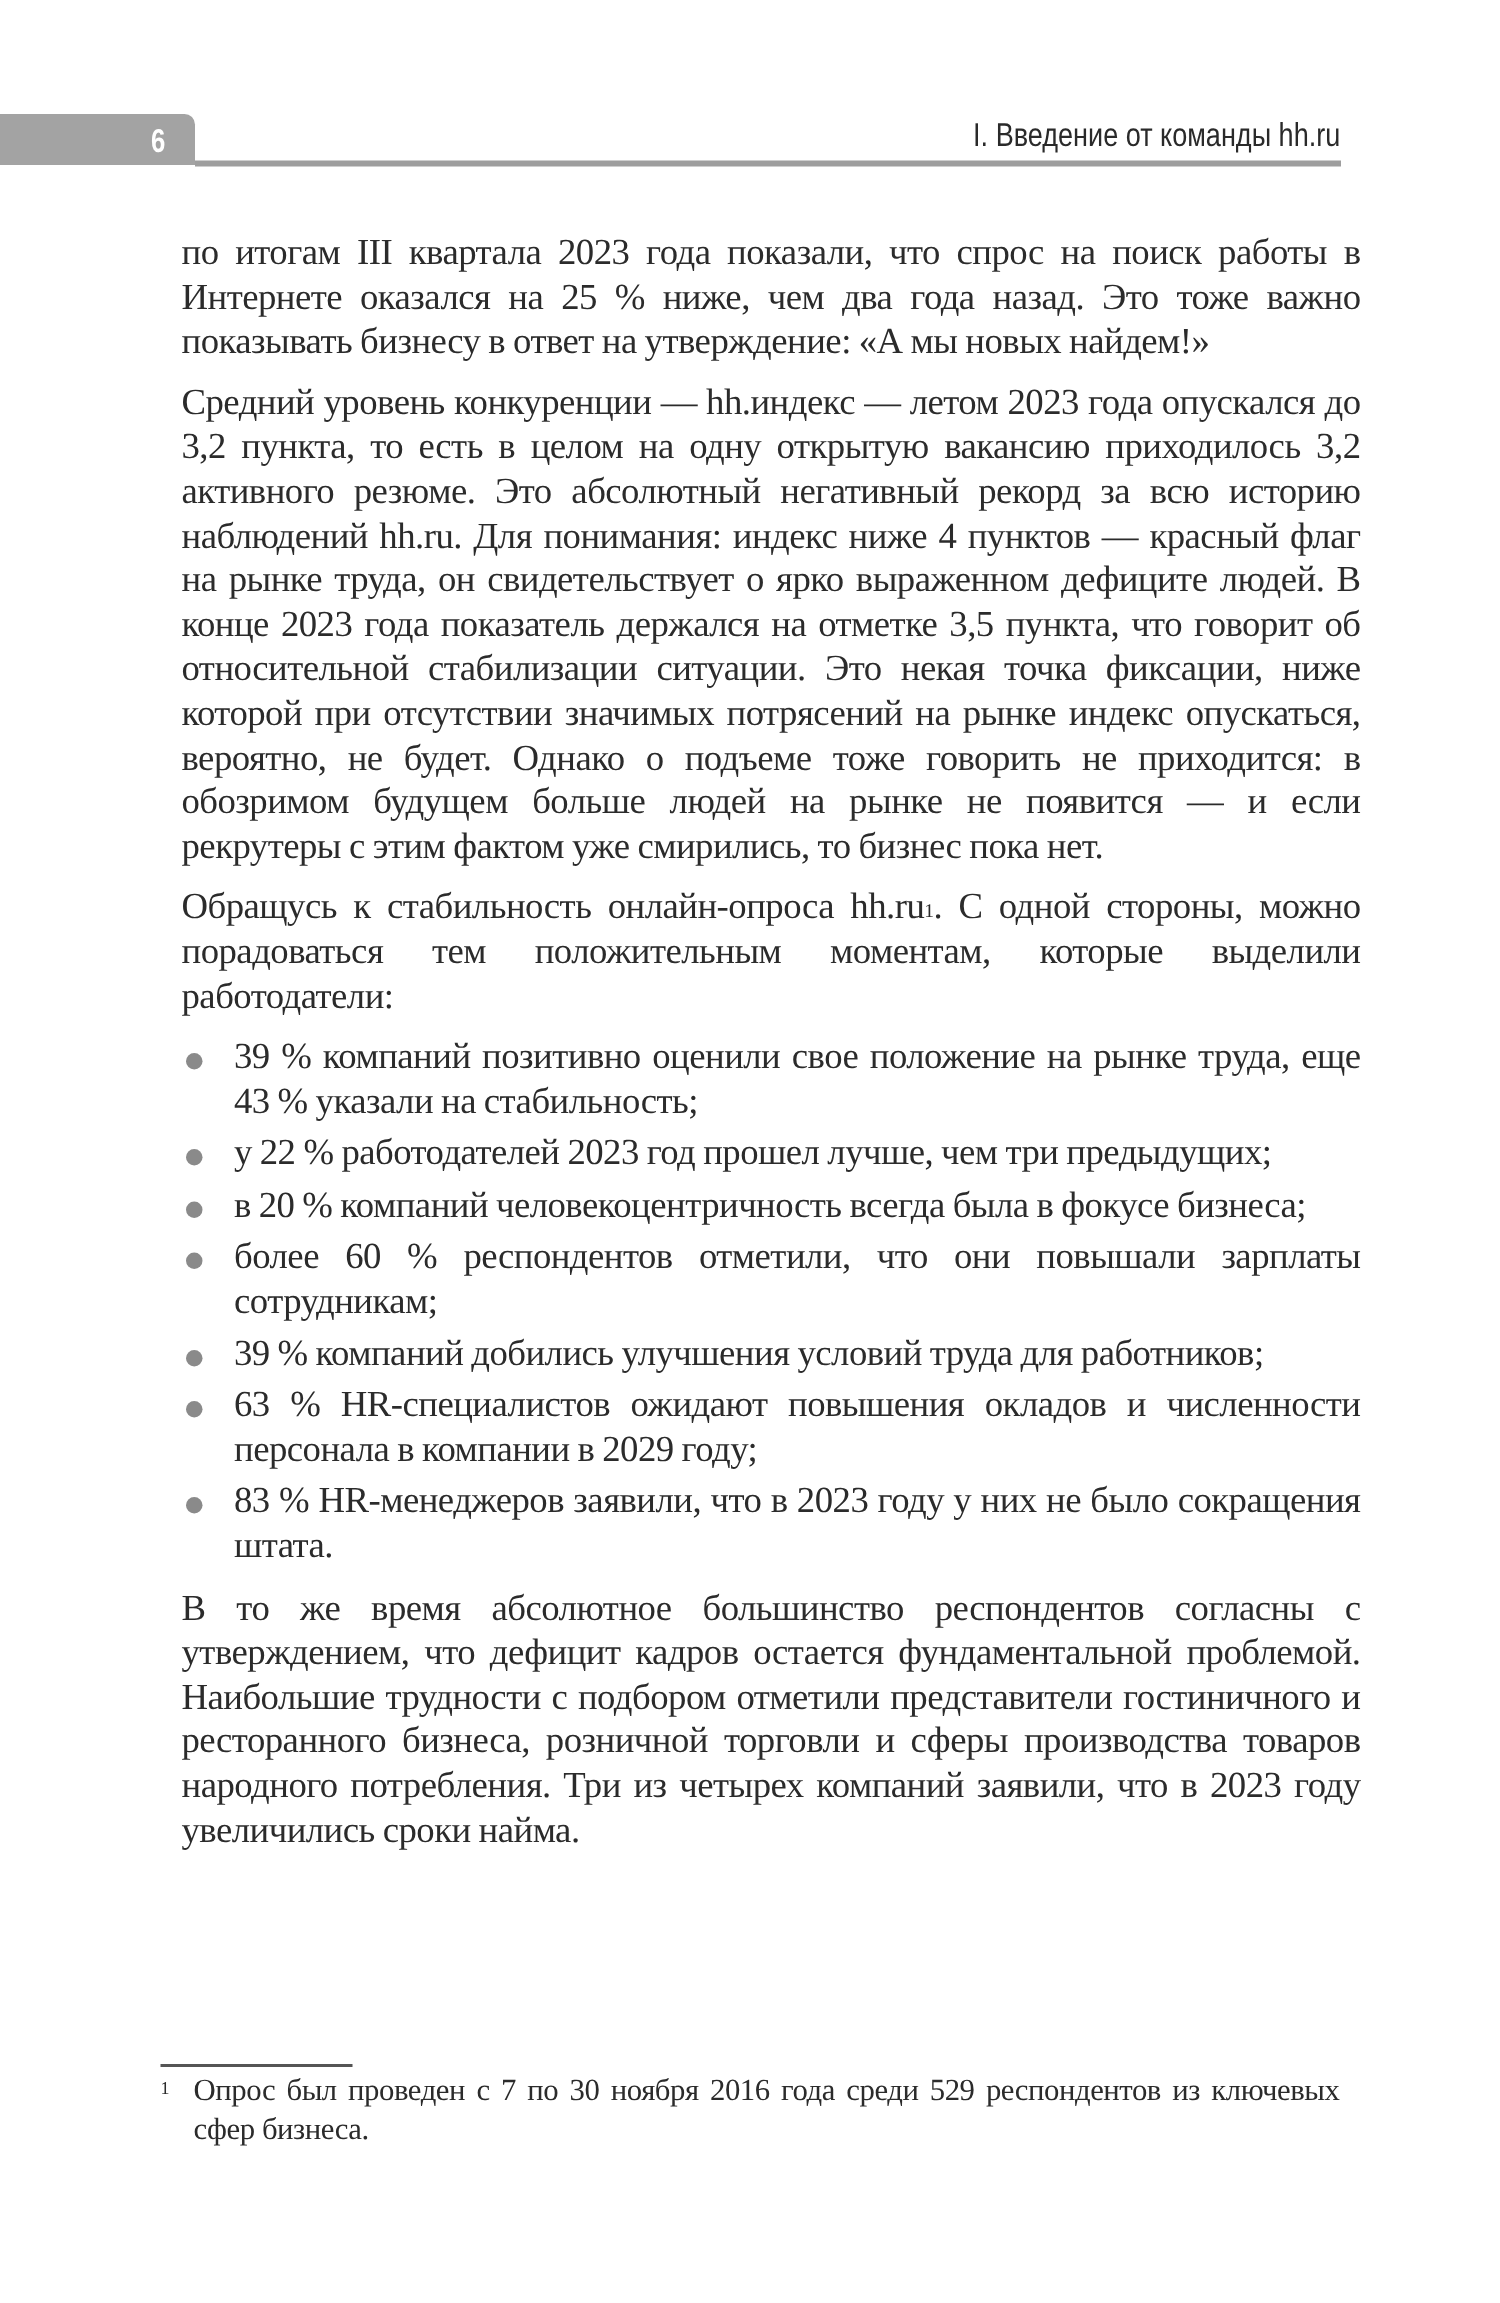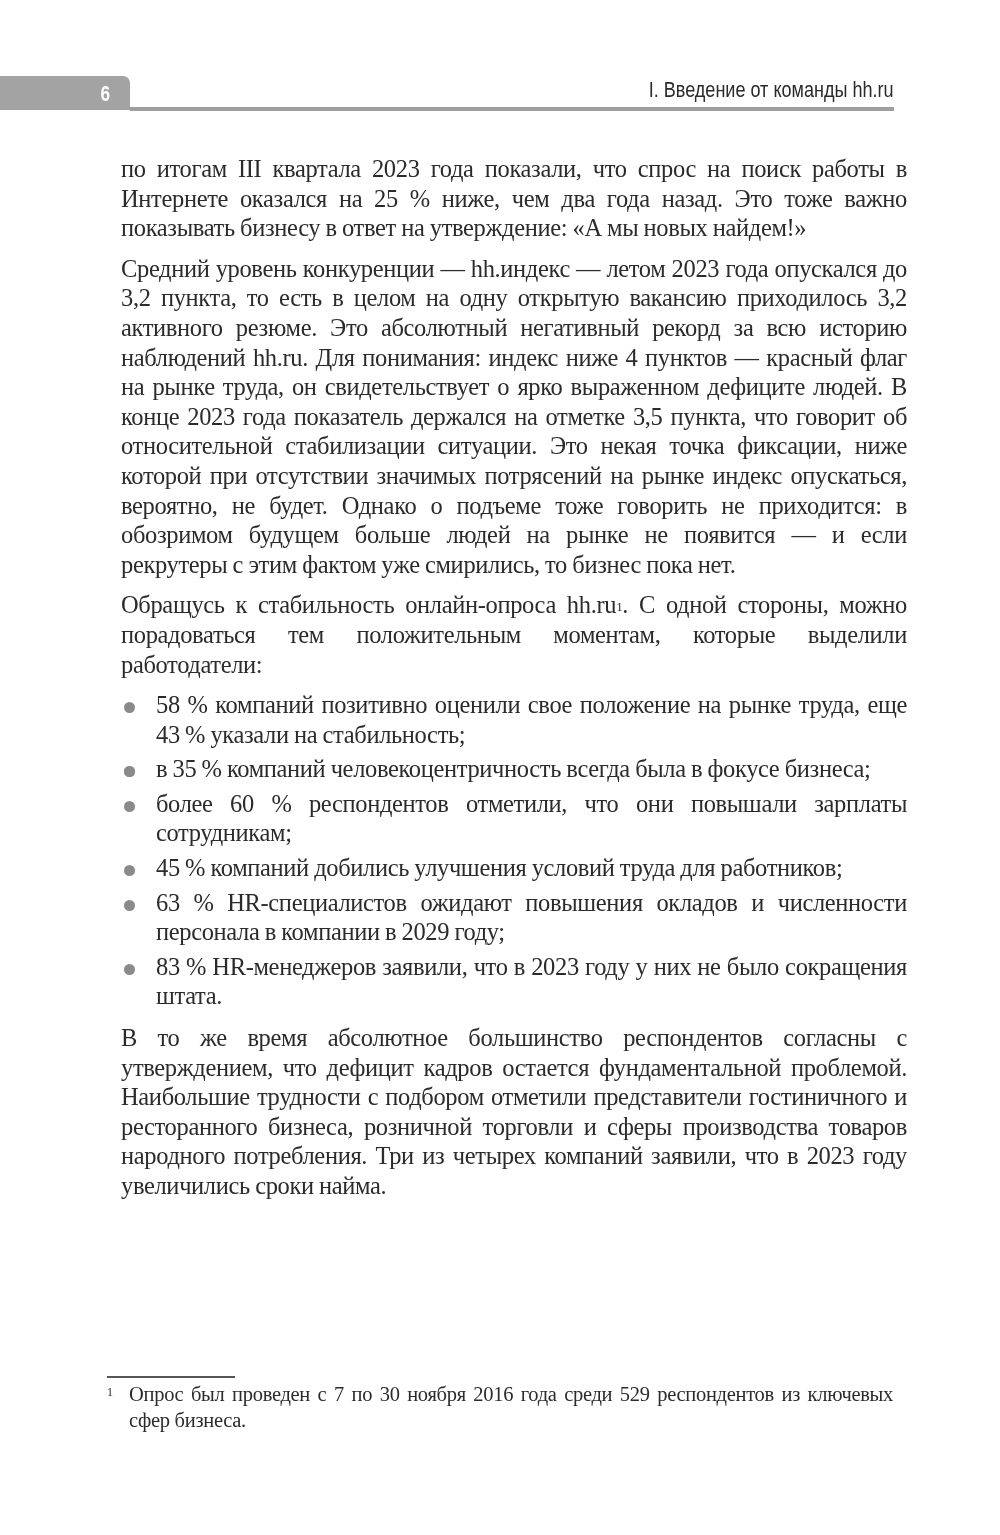--- a/index.html
+++ b/index.html
@@ -51,25 +51,25 @@
   <div class="header-rule"></div>
   <div class="chapter-title">I. Введение от команды hh.ru</div>
 </div>
 
 <div class="content">
   <p class="para">по итогам III квартала 2023 года показали, что спрос на поиск работы в Интернете оказался на 25 % ниже, чем два года назад. Это тоже важно показывать бизнесу в ответ на утверждение: «А мы новых найдем!»</p>
   <p class="para">Средний уровень конкуренции — hh.индекс — летом 2023 года опу­скался до 3,2 пункта, то есть в целом на одну открытую вакансию приходилось 3,2 активного резюме. Это абсолютный негативный ре­корд за всю историю наблюдений hh.ru. Для понимания: индекс ниже 4 пунктов — красный флаг на рынке труда, он свидетельствует о ярко выраженном дефиците людей. В конце 2023 года показатель держался на отметке 3,5 пункта, что говорит об относительной стабилизации ситуации. Это некая точка фиксации, ниже которой при отсутствии значимых потрясений на рынке индекс опускаться, вероятно, не будет. Однако о подъеме тоже говорить не приходится: в обозримом будущем больше людей на рынке не появится — и если рекрутеры с этим фактом уже смирились, то бизнес пока нет.</p>
   <p class="para"><span>Обращусь к стабильность онлайн-опроса hh.ru</span><sup class="fnref">1</sup><span>. С одной стороны, мож­но порадоваться тем положительным моментам, которые выделили работодатели:</span></p>
 
   <ul class="bullet-list">
-    <li class="bullet-item"><span class="bullet-dot"></span><span>58 % компаний позитивно оценили свое положение на рынке труда, еще 43 % указали на стабильность;</span></li>
-    <li class="bullet-item"><span class="bullet-dot"></span></li>
-    <li class="bullet-item"><span class="bullet-dot"></span><span>в 35 % компаний человекоцентричность всегда была в фокусе бизнеса;</span></li>
+    <li class="bullet-item"><span class="bullet-dot"></span><span>39 % компаний позитивно оценили свое положение на рынке труда, еще 43 % указали на стабильность;</span></li>
+    <li class="bullet-item"><span class="bullet-dot"></span><span>у 22 % работодателей 2023 год прошел лучше, чем три предыдущих;</span></li>
+    <li class="bullet-item"><span class="bullet-dot"></span><span>в 20 % компаний человекоцентричность всегда была в фокусе бизнеса;</span></li>
     <li class="bullet-item"><span class="bullet-dot"></span><span>более 60 % респондентов отметили, что они повышали зарплаты сотрудникам;</span></li>
-    <li class="bullet-item"><span class="bullet-dot"></span><span>45 % компаний добились улучшения условий труда для работников;</span></li>
+    <li class="bullet-item"><span class="bullet-dot"></span><span>39 % компаний добились улучшения условий труда для работников;</span></li>
     <li class="bullet-item"><span class="bullet-dot"></span><span>63 % HR-специалистов ожидают повышения окладов и численности персонала в компании в 2029 году;</span></li>
     <li class="bullet-item"><span class="bullet-dot"></span><span>83 % HR-менеджеров заявили, что в 2023 году у них не было со­кращения штата.</span></li>
   </ul>
 
   <p class="para">В то же время абсолютное большинство респондентов согласны с утверждением, что дефицит кадров остается фундаментальной про­блемой. Наибольшие трудности с подбором отметили представители гостиничного и ресторанного бизнеса, розничной торговли и сферы производства товаров народного потребления. Три из четырех ком­паний заявили, что в 2023 году увеличились сроки найма.</p>
 </div>
 
 <div class="footnote-rule"></div>
 <div class="footnote">
   <span class="footnote-num">1</span>

